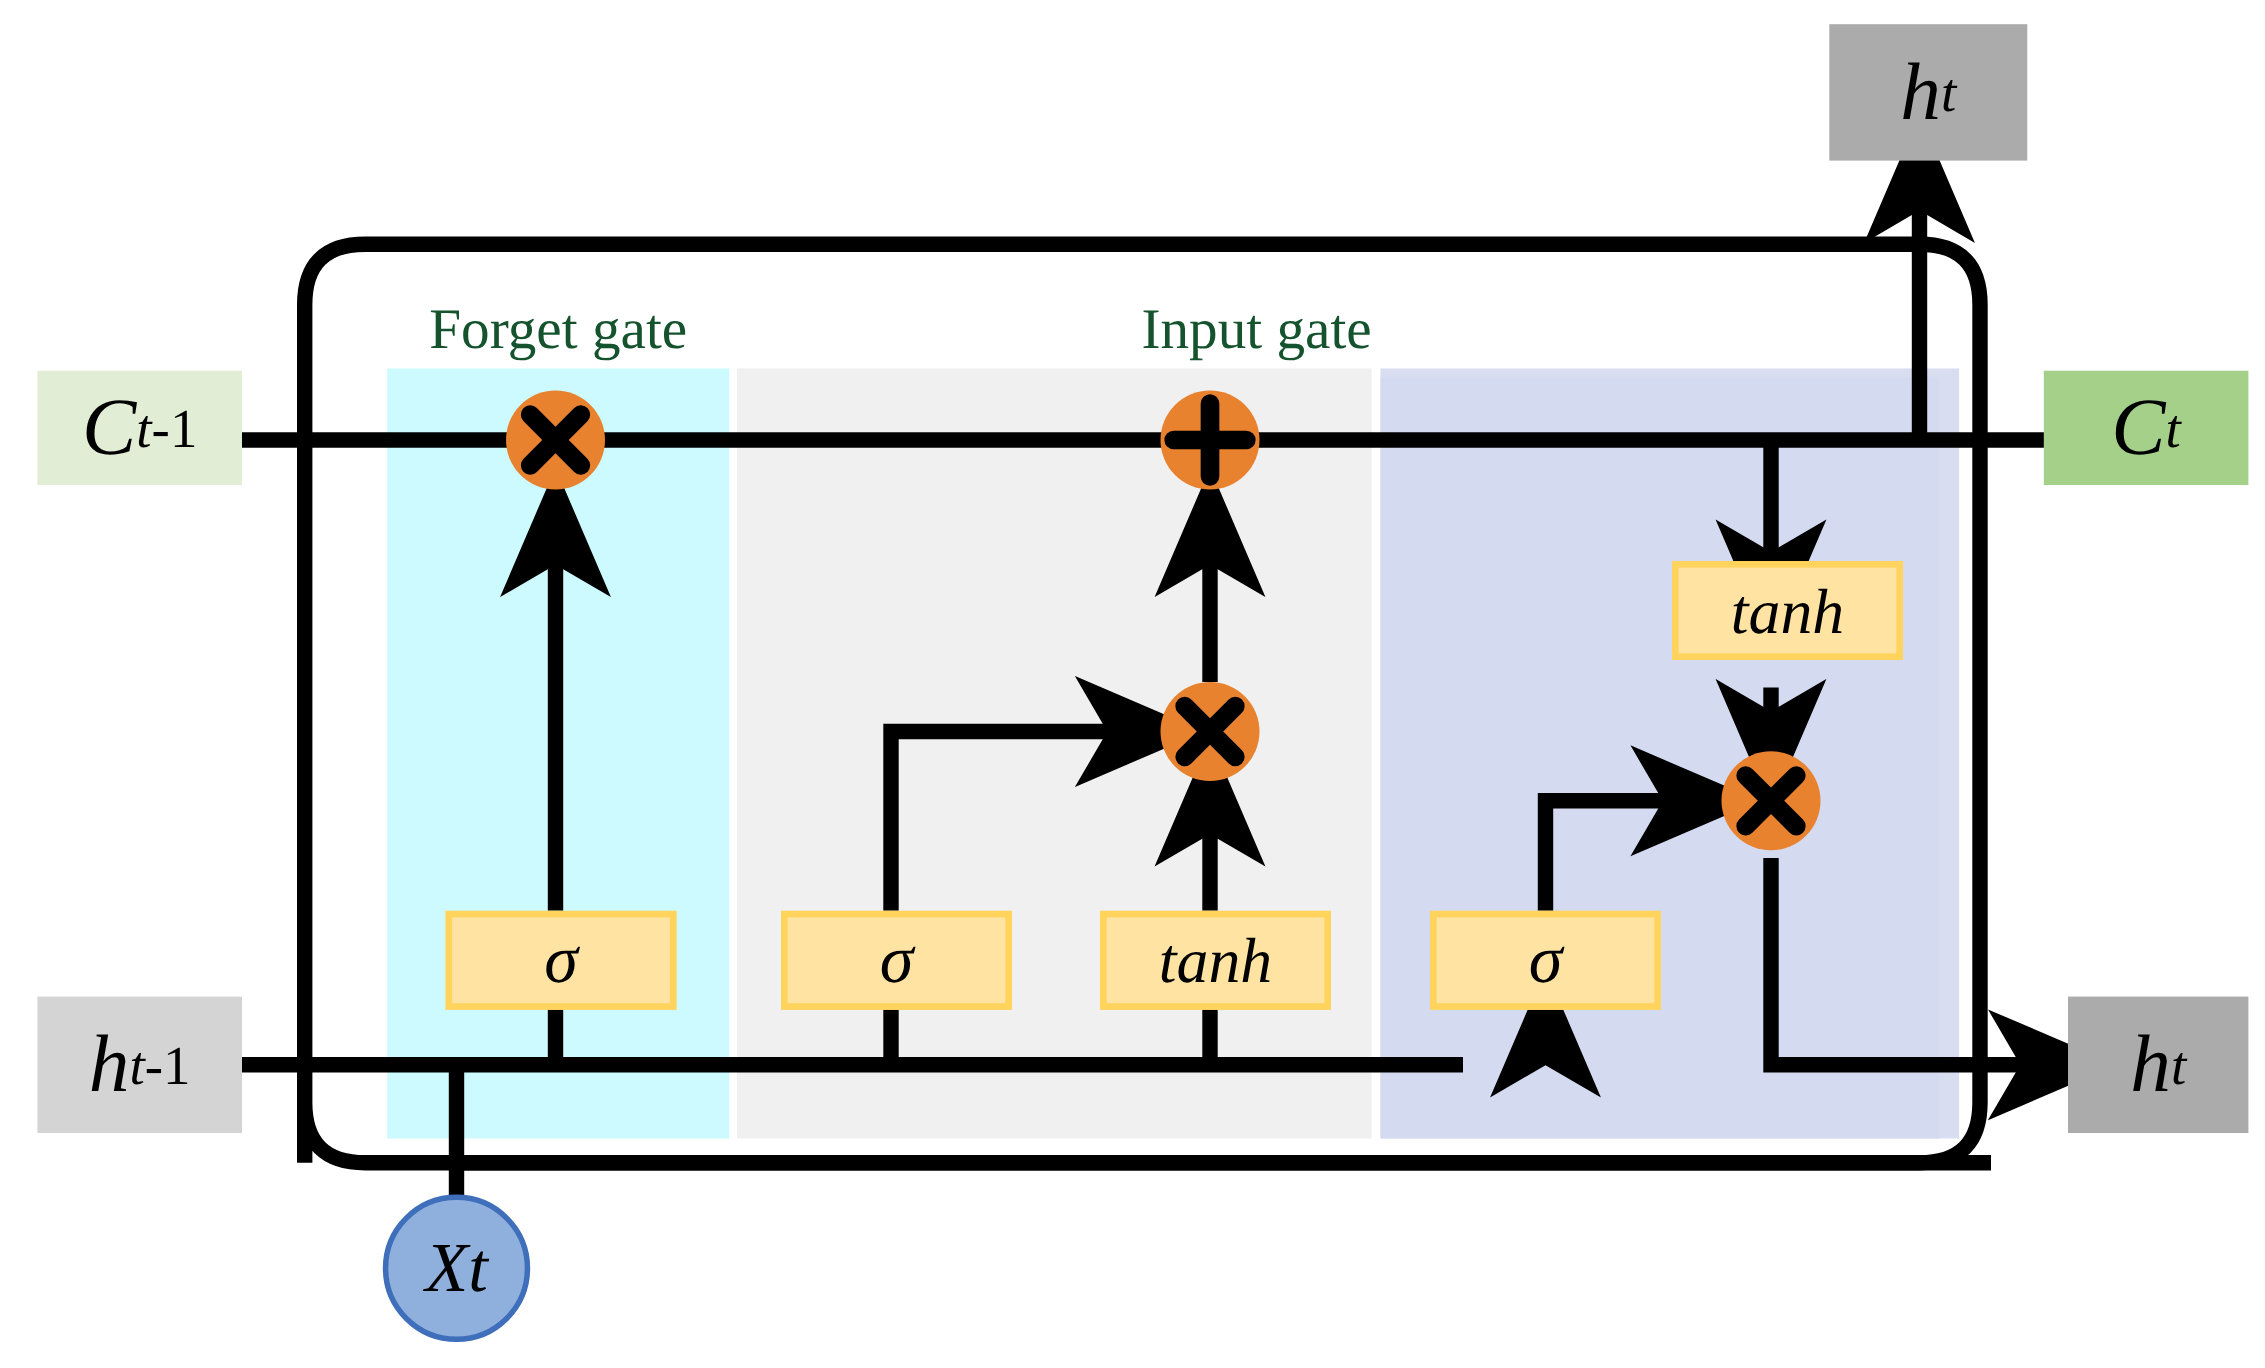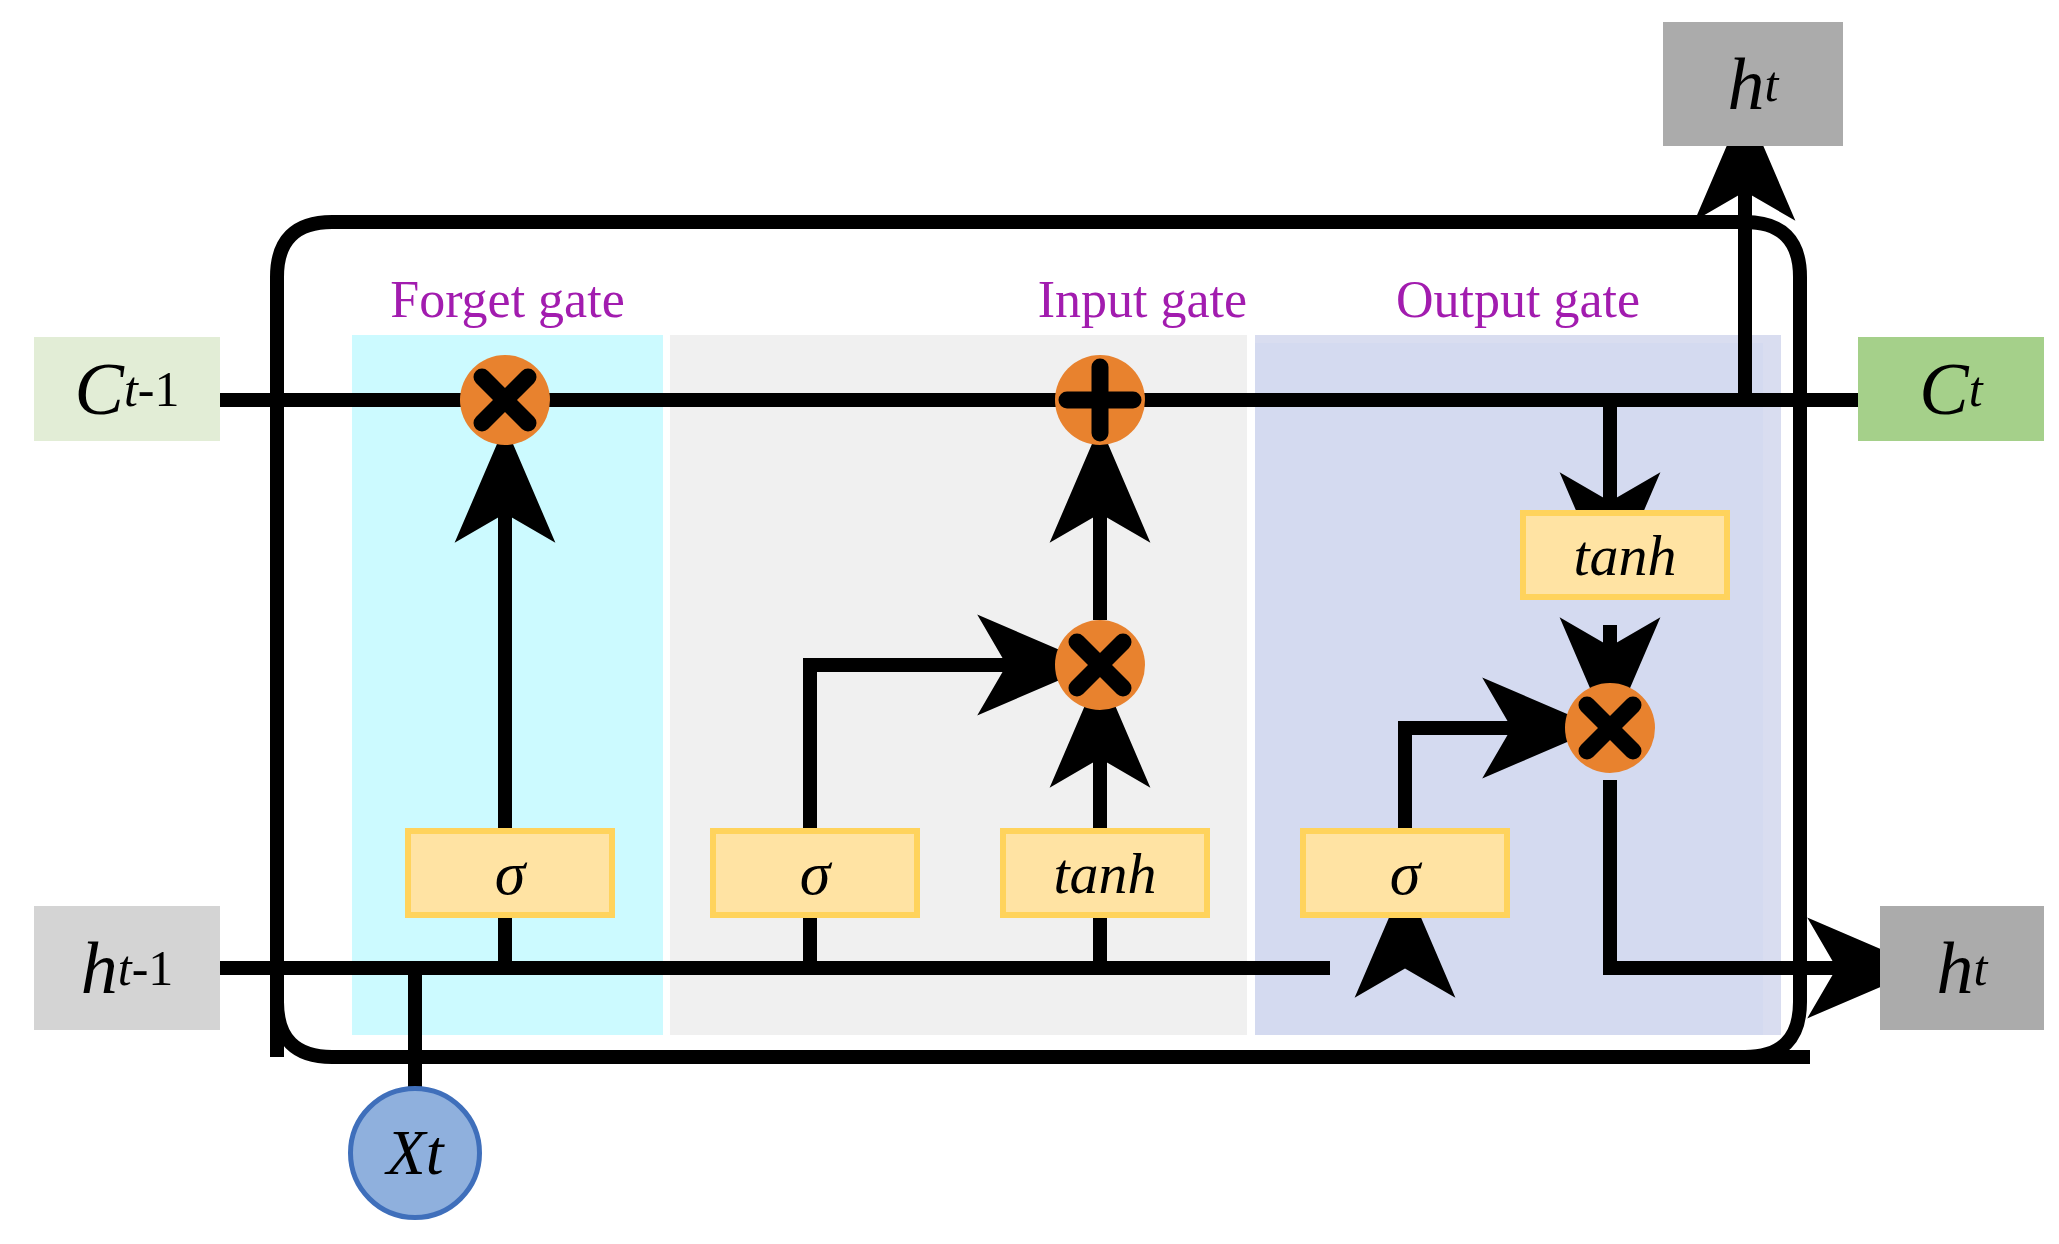--- a/index.html
+++ b/index.html
@@ -41,21 +41,21 @@
   }
   .io-box .subplain {
     font-size: 50px;
     vertical-align: -0.28em;
     font-style: normal;
   }
   .gate-title {
     position: absolute;
     font-family: "Liberation Serif", "DejaVu Serif", serif;
     font-size: 52px;
-    color: #a21caf;
+    color: #14532d;
     text-align: center;
     white-space: nowrap;
   }
   .fnbox {
     position: absolute;
     display: flex;
     align-items: center;
     justify-content: center;
     background: #ffe3a3;
     border: 6px solid #ffd35c;
@@ -161,21 +161,20 @@
       <circle cx="1610" cy="728" r="45" fill="#e8822e"></circle>
       <g stroke="#000" stroke-width="17" stroke-linecap="round">
         <line x1="1587" y1="705" x2="1633" y2="751"></line>
         <line x1="1633" y1="705" x2="1587" y2="751"></line>
       </g>
     </g>
   </svg>
 
   <div class="gate-title" style="left:352px; top:270px; width:311px;">Forget gate</div>
   <div class="gate-title" style="left:670px; top:270px; width:577px;text-align:right;">Input gate</div>
-  <div class="gate-title" style="left:1255px; top:270px; width:526px;">Output gate</div>
 
   <div class="fnbox sig" style="left:405px; top:828px; width:210px; height:90px;">
     <span>σ</span>
   </div>
   <div class="fnbox sig" style="left:710px; top:828px; width:210px; height:90px;">
     <span>σ</span>
   </div>
   <div class="fnbox tnh" style="left:1000px; top:828px; width:210px; height:90px;">
     <span>tanh</span>
   </div>

